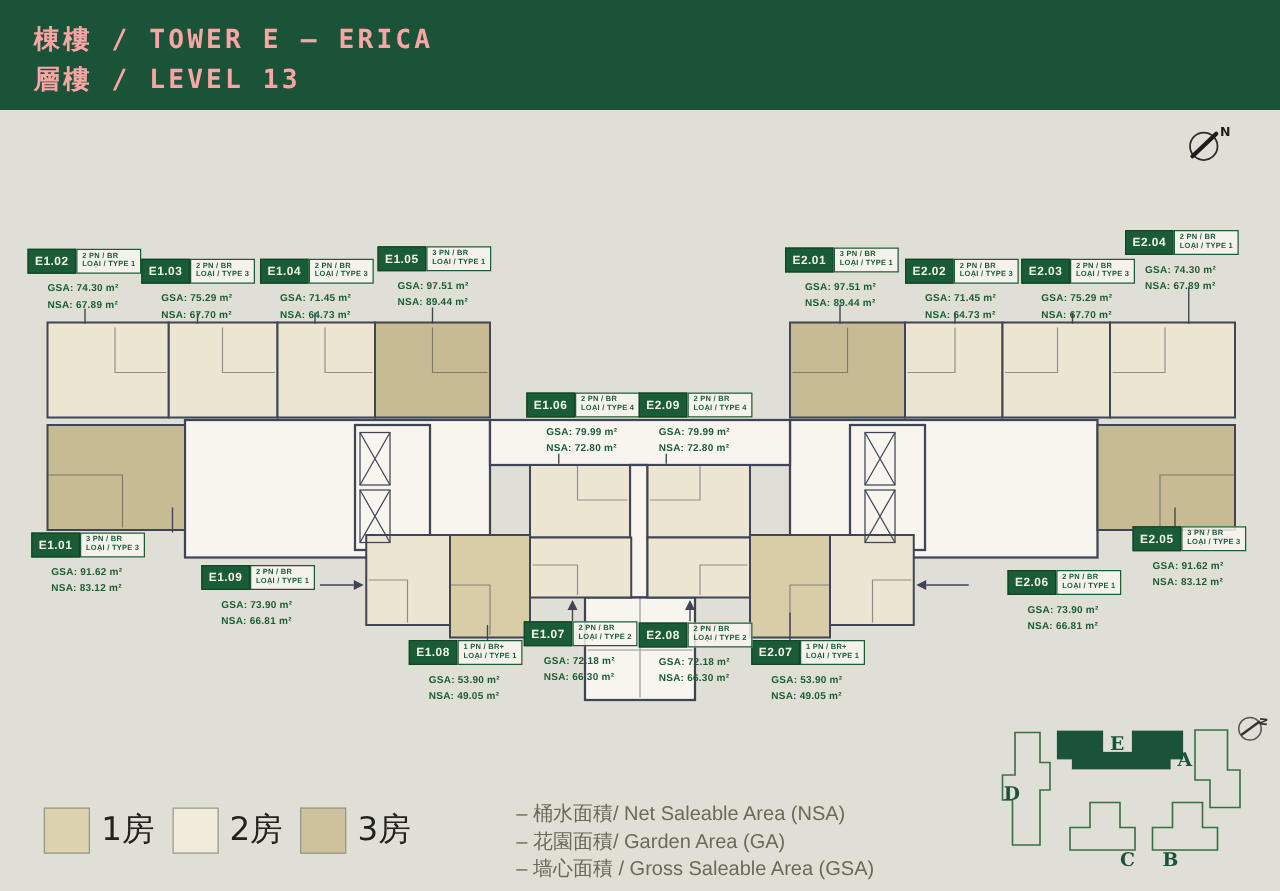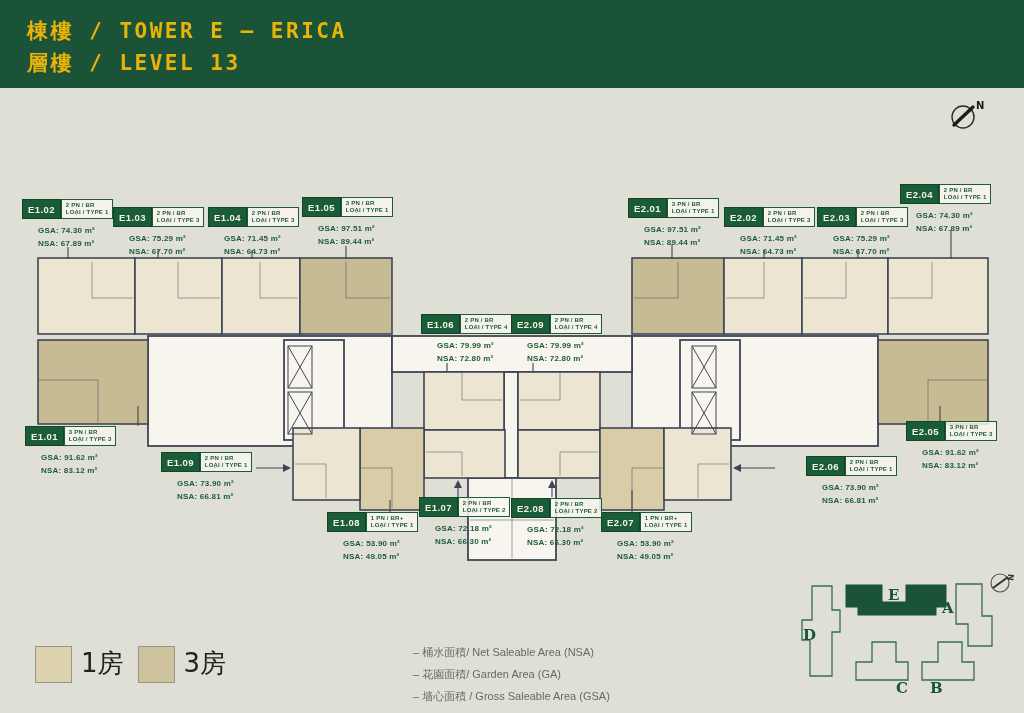--- a/index.html
+++ b/index.html
@@ -1,20 +1,20 @@
 <!DOCTYPE html>
 <html><head>
 <meta charset="utf-8">
 <style>
   html,body{margin:0;padding:0;}
   .page{position:relative;width:1024px;height:713px;background:#e0dfd6;overflow:hidden;
         font-family:"Liberation Sans",sans-serif;}
   
   .header{position:absolute;left:0;top:0;width:1024px;height:88px;background:#1a5338;}
-  .hline{position:absolute;left:27px;color:#eab308;font-family:"DejaVu Sans Mono",monospace;
+  .hline{position:absolute;left:27px;color:#fca5a5;font-family:"DejaVu Sans Mono",monospace;
          font-weight:bold;font-size:21px;letter-spacing:2.5px;white-space:nowrap;}
   .hline1{top:17px;} .hline2{top:49px;text-align:right;}
   
   .plansvg{position:absolute;left:0;top:0;}
   .wh{fill:#f7f5ee;stroke:#3f4556;stroke-width:1.8;}
   .u1{fill:#d8cda6;stroke:#3f4556;stroke-width:1.6;}
   .u2{fill:#ece5d1;stroke:#3f4556;stroke-width:1.6;}
   .u3{fill:#c7bb94;stroke:#3f4556;stroke-width:1.6;}
   .inner{fill:none;stroke:#3f4556;stroke-width:.9;opacity:.55;}
   .core{fill:none;stroke:#3f4556;stroke-width:1;}
@@ -35,21 +35,21 @@
          letter-spacing:.2px;white-space:nowrap;font-weight:bold;}
   .uarea{font-size:8px;margin:7px 0 0 16px;letter-spacing:.2px;font-weight:bold;white-space:nowrap;}
   .uarea + .uarea{margin-top:4px;}
   
   .legend{position:absolute;left:35px;top:646px;display:flex;align-items:center;gap:10px;}
   .litem{display:flex;margin-right:4px;}
   .sw{width:37px;height:37px;border:1px solid #95958a;box-sizing:border-box;}
   .sw-0{background:#dcd2ae;} .sw-1{background:#f0ebdb;} .sw-2{background:#cdc29c;}
   .ltext{margin-left:9px;font-size:26px;color:#22221f;font-family:"DejaVu Sans",sans-serif;}
   
-  .notes{position:absolute;left:413px;top:641px;color:#6a695d;font-size:11px;line-height:22px;
+  .notes{position:absolute;left:413px;top:641px;color:#6a695d;font-size:16px;line-height:22px;
          font-family:"Liberation Sans",sans-serif;white-space:nowrap;}
 </style>
 </head>
 <body>
 
 <div class="page">
 
   <div class="header">
     <div class="hline hline1">棟樓 / TOWER E – ERICA</div>
     <div class="hline hline2">層樓 / LEVEL 13</div>
@@ -336,20 +336,24 @@
     <div class="uarea">GSA: 79.99 m²</div>
     <div class="uarea">NSA: 72.80 m²</div>
   </div>
 
   <div class="legend">
     <div class="litem">
       <div class="sw sw-0"></div>
       <div class="ltext">1房</div>
     </div>
     <div class="litem">
+      <div class="sw sw-1"></div>
+      <div class="ltext">2房</div>
+    </div>
+    <div class="litem">
       <div class="sw sw-2"></div>
       <div class="ltext">3房</div>
     </div>
   </div>
 
   <div class="notes">
     <div>–  桶水面積/ Net Saleable Area (NSA)</div>
     <div>–  花園面積/ Garden Area (GA)</div>
     <div>–  墙心面積 / Gross Saleable Area (GSA)</div>
   </div>

